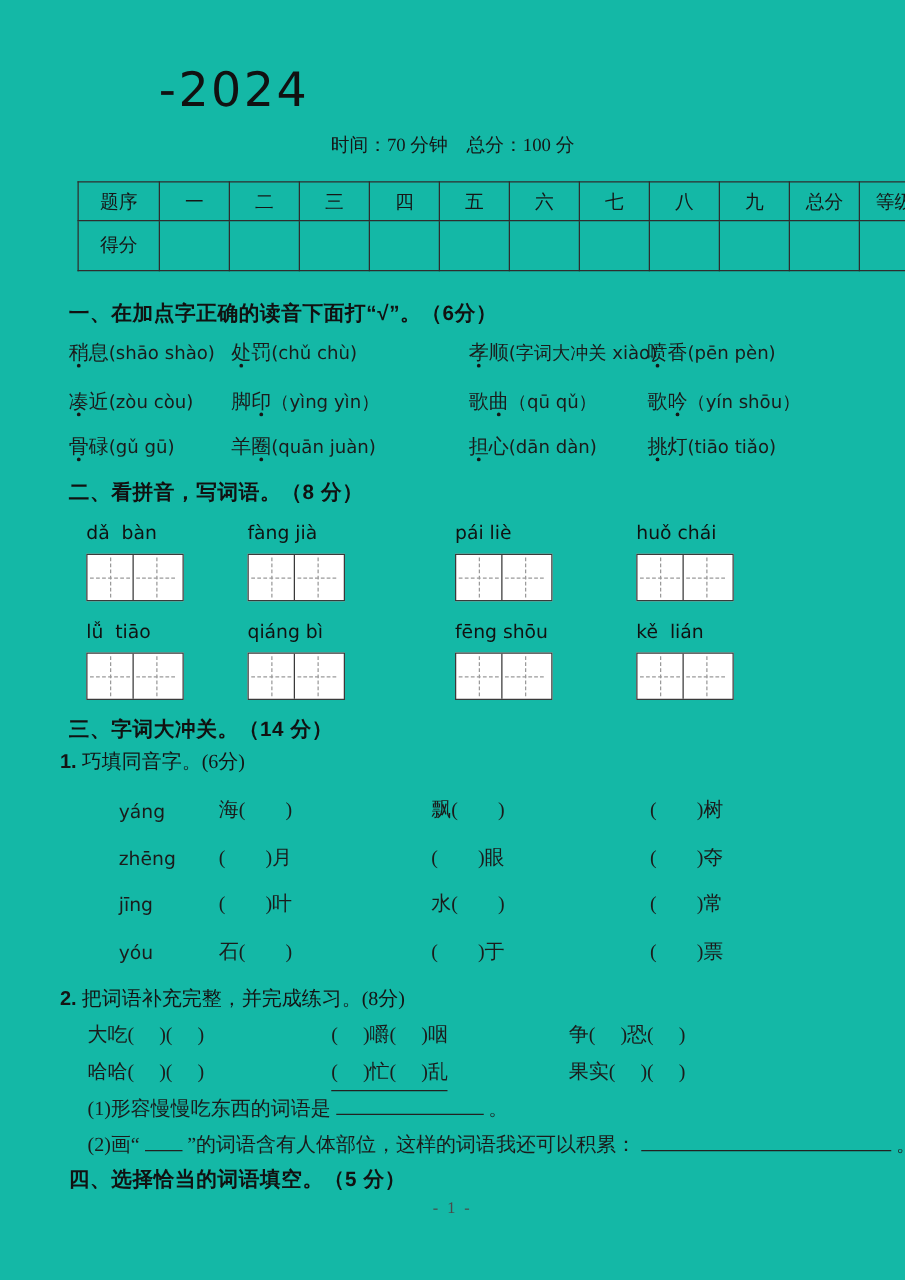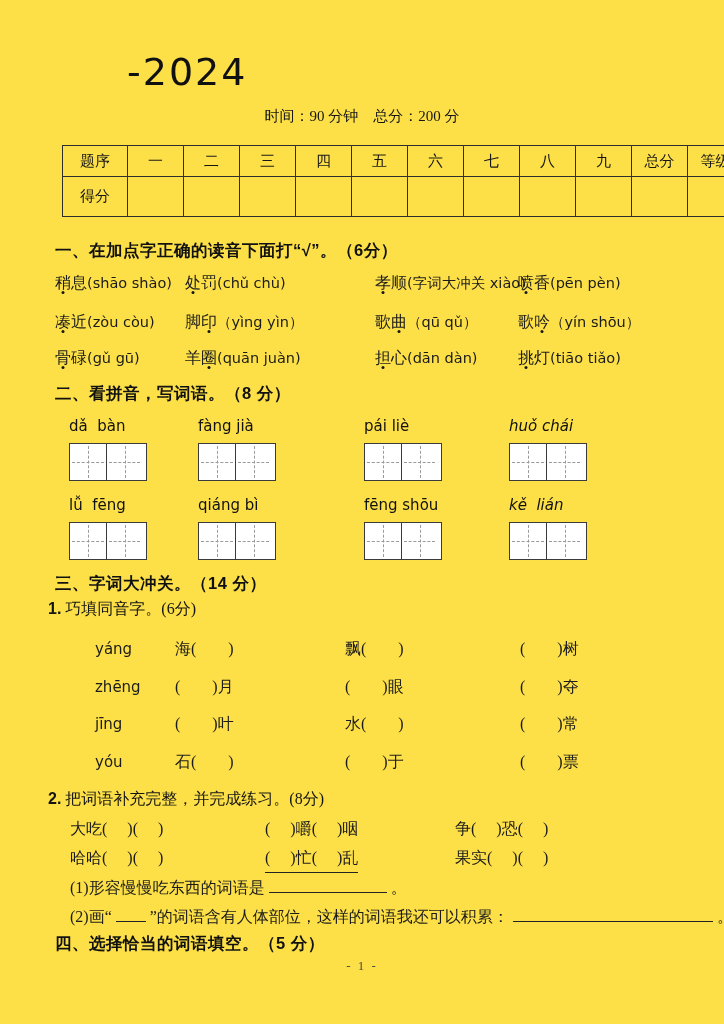--- a/index.html
+++ b/index.html
@@ -4,21 +4,21 @@
 <style>
   * { margin:0; padding:0; box-sizing:border-box; }
   html,body { width:724px; height:1024px; }
   body {
     background:#ffffff;
     font-family:"Liberation Serif","DejaVu Serif",serif;
     color:#1b1b1b;
     position:relative;
     overflow:hidden;
   }
-  .page { position:absolute; inset:0; background:#fde047; }
+  .page { position:absolute; inset:0; background:#14b8a6; }
 
   
   .title {
     position:absolute; left:127px; top:50px;
     font-family:"DejaVu Sans","Liberation Sans",sans-serif;
     font-size:38px; font-weight:500; letter-spacing:2px; color:#111;
   }
   .info-line {
     position:absolute; top:107px; left:0; width:724px;
     text-align:center; font-size:15px; color:#161616;
@@ -73,21 +73,21 @@
   .wcell { position:relative; width:36px; height:36px; }
   .wcell + .wcell { border-left:1.4px solid #3a3a3a; }
   .wcell::before {
     content:''; position:absolute; left:50%; top:2px; bottom:2px;
     border-left:1px dashed #9a9a9a;
   }
   .wcell::after {
     content:''; position:absolute; top:50%; left:2px; right:2px;
     border-top:1px dashed #9a9a9a;
   }
-  .pu2 { margin-left:51px; } .pu3 { margin-left:88px; } .pu4 { margin-left:67px;font-style:italic; }
+  .pu2 { margin-left:51px; } .pu3 { margin-left:88px; } .pu4 { margin-left:67px; }
 
   
   .h1row {
     position:absolute; left:55px; width:660px; padding-left:40px;
     display:grid; grid-template-columns:80px 170px 175px auto;
     font-size:16px; line-height:26px;
   }
   .h1row .hpy { font-family:"DejaVu Sans","Liberation Sans",sans-serif; font-size:15px; }
   .h1row .hc { white-space:pre; }
 
@@ -114,21 +114,21 @@
     position:absolute; top:958px; left:0; width:724px; text-align:center;
     font-size:13px; color:#4a4a4a; letter-spacing:2px;
   }
 </style>
 </head>
 <body>
 
 <div class="page">
 
   <div class="title">-2024</div>
-  <div class="info-line">时间：90 分钟　总分：200 分</div>
+  <div class="info-line">时间：70 分钟　总分：100 分</div>
 
   <table class="score">
     <tbody>
         <tr>
       <td class="lbl">题序</td>
       <td>一</td>
       <td>二</td>
       <td>三</td>
       <td>四</td>
       <td>五</td>
@@ -207,21 +207,21 @@
       <div class="ppy">huǒ chái</div>
       <div class="wgrid">
           <div class="wcell"></div>
           <div class="wcell"></div>
         </div>
     </div>
   </div>
 
   <div class="prow" style="top:496px;">
     <div class="punit" style="margin-left:14px;">
-      <div class="ppy">lǚ  fēng</div>
+      <div class="ppy">lǚ  tiāo</div>
       <div class="wgrid">
           <div class="wcell"></div>
           <div class="wcell"></div>
         </div>
     </div>
     <div class="punit pu2">
       <div class="ppy">qiáng bì</div>
       <div class="wgrid">
           <div class="wcell"></div>
           <div class="wcell"></div>

